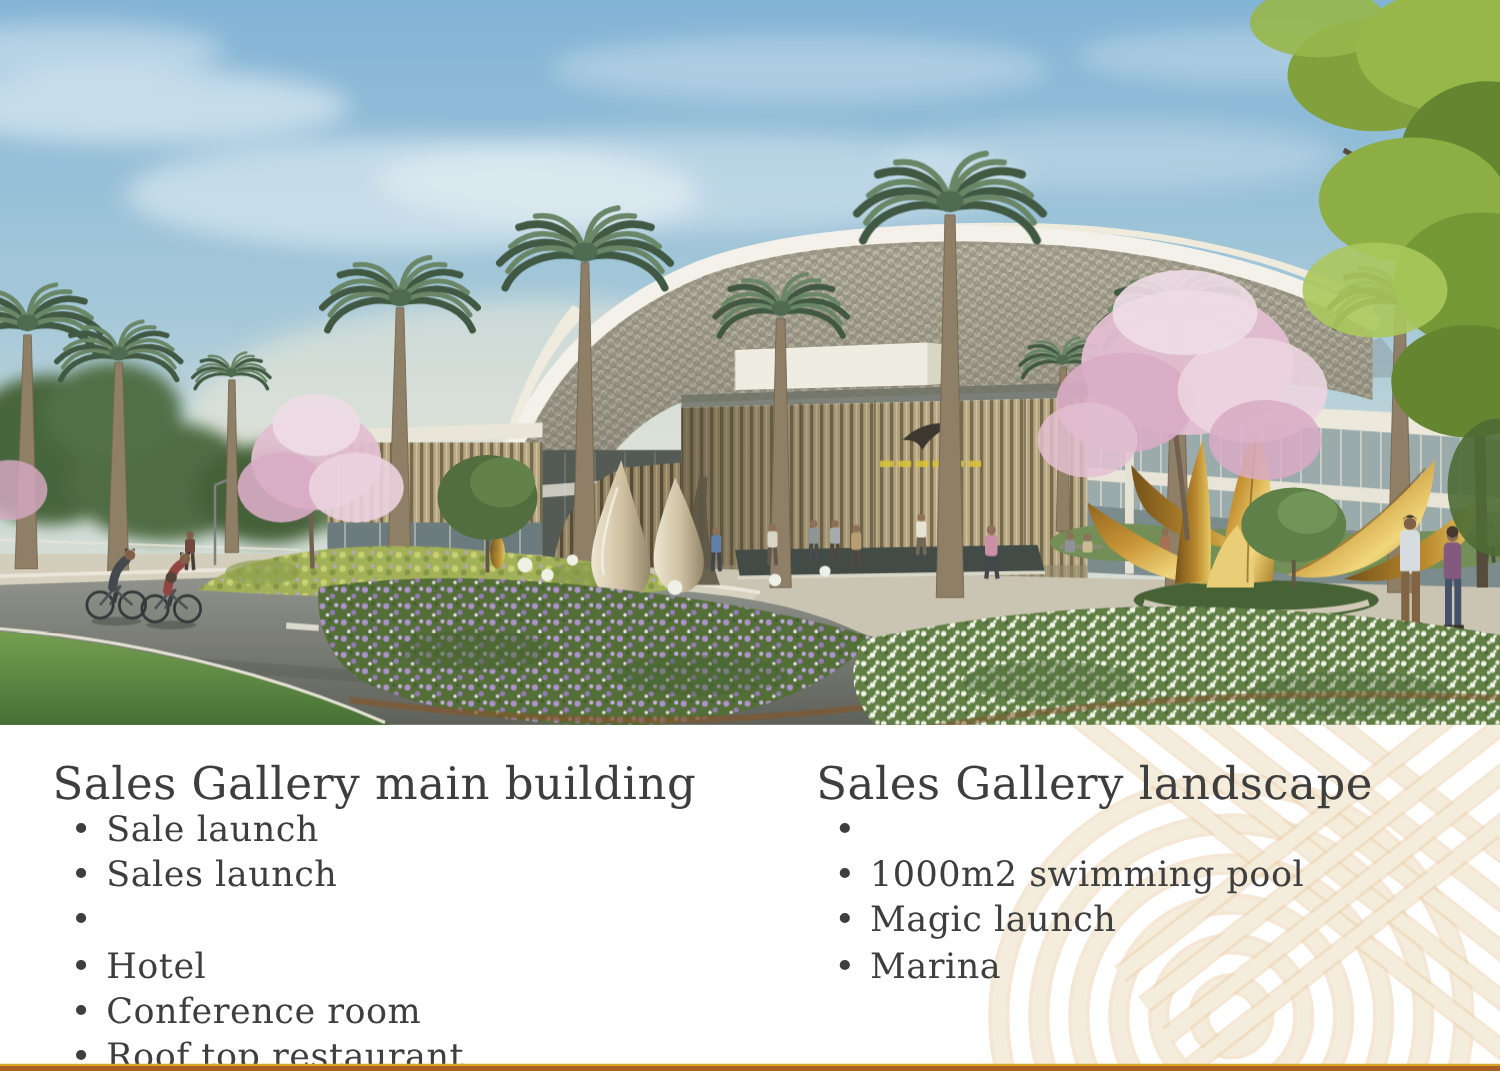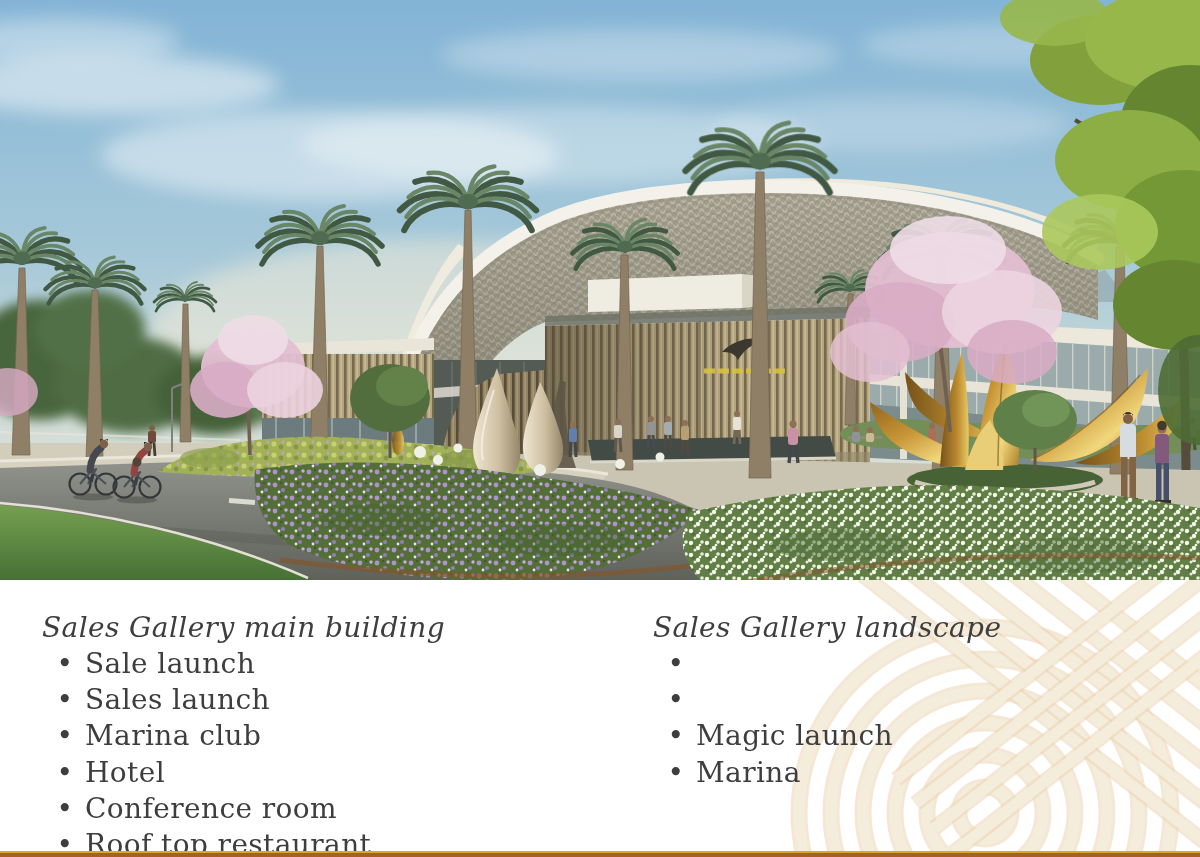--- a/index.html
+++ b/index.html
@@ -5,21 +5,21 @@
   html,body{margin:0;padding:0;background:#888;}
   .slide{position:relative;width:1200px;height:857px;background:#ffffff;overflow:hidden;
          font-family:"DejaVu Serif",serif;}
   .photo{position:absolute;top:0;left:0;width:1200px;height:580px;z-index:2;}
   .photo svg{display:block;width:1200px;height:580px;}
   .watermark{position:absolute;right:0;bottom:0;width:470px;height:277px;z-index:1;pointer-events:none;}
   .cols{position:absolute;top:580px;left:0;width:1200px;height:277px;z-index:2;}
   .col{position:absolute;top:30px;color:#3e3e3e;}
   .col-left{left:42px;}
   .col-right{left:653px;}
-  .col h2{font-size:28px;font-weight:400;margin:0;line-height:36px;letter-spacing:.4px;font-style:italic;}
+  .col h2{font-size:36px;font-weight:400;margin:0;line-height:36px;letter-spacing:.4px;}
   .col ul{list-style:none;margin:0;padding:0;}
   .col li{display:flex;font-size:28px;line-height:36.2px;letter-spacing:.4px;}
   .b{width:20px;margin-left:13px;margin-right:10px;text-align:center;}
   .bar{position:absolute;left:0;right:0;bottom:0;height:6px;z-index:4;
        background:linear-gradient(#d7a82d 0 2px,#a95f1f 2px 100%);}
 </style>
 </head>
 <body>
 
 <div class="slide">
@@ -539,21 +539,20 @@
         <li>
             <span class="b">•</span>
             <span>Sale launch</span>
           </li>
         <li>
             <span class="b">•</span>
             <span>Sales launch</span>
           </li>
         <li>
             <span class="b">•</span>
-            <span>Marina club</span>
           </li>
         <li>
             <span class="b">•</span>
             <span>Hotel</span>
           </li>
         <li>
             <span class="b">•</span>
             <span>Conference room</span>
           </li>
         <li>
@@ -563,20 +562,21 @@
       </ul>
     </div>
     <div class="col col-right">
       <h2>Sales Gallery landscape</h2>
       <ul>
         <li>
             <span class="b">•</span>
           </li>
         <li>
             <span class="b">•</span>
+            <span>1000m2 swimming pool</span>
           </li>
         <li>
             <span class="b">•</span>
             <span>Magic launch</span>
           </li>
         <li>
             <span class="b">•</span>
             <span>Marina</span>
           </li>
       </ul>

